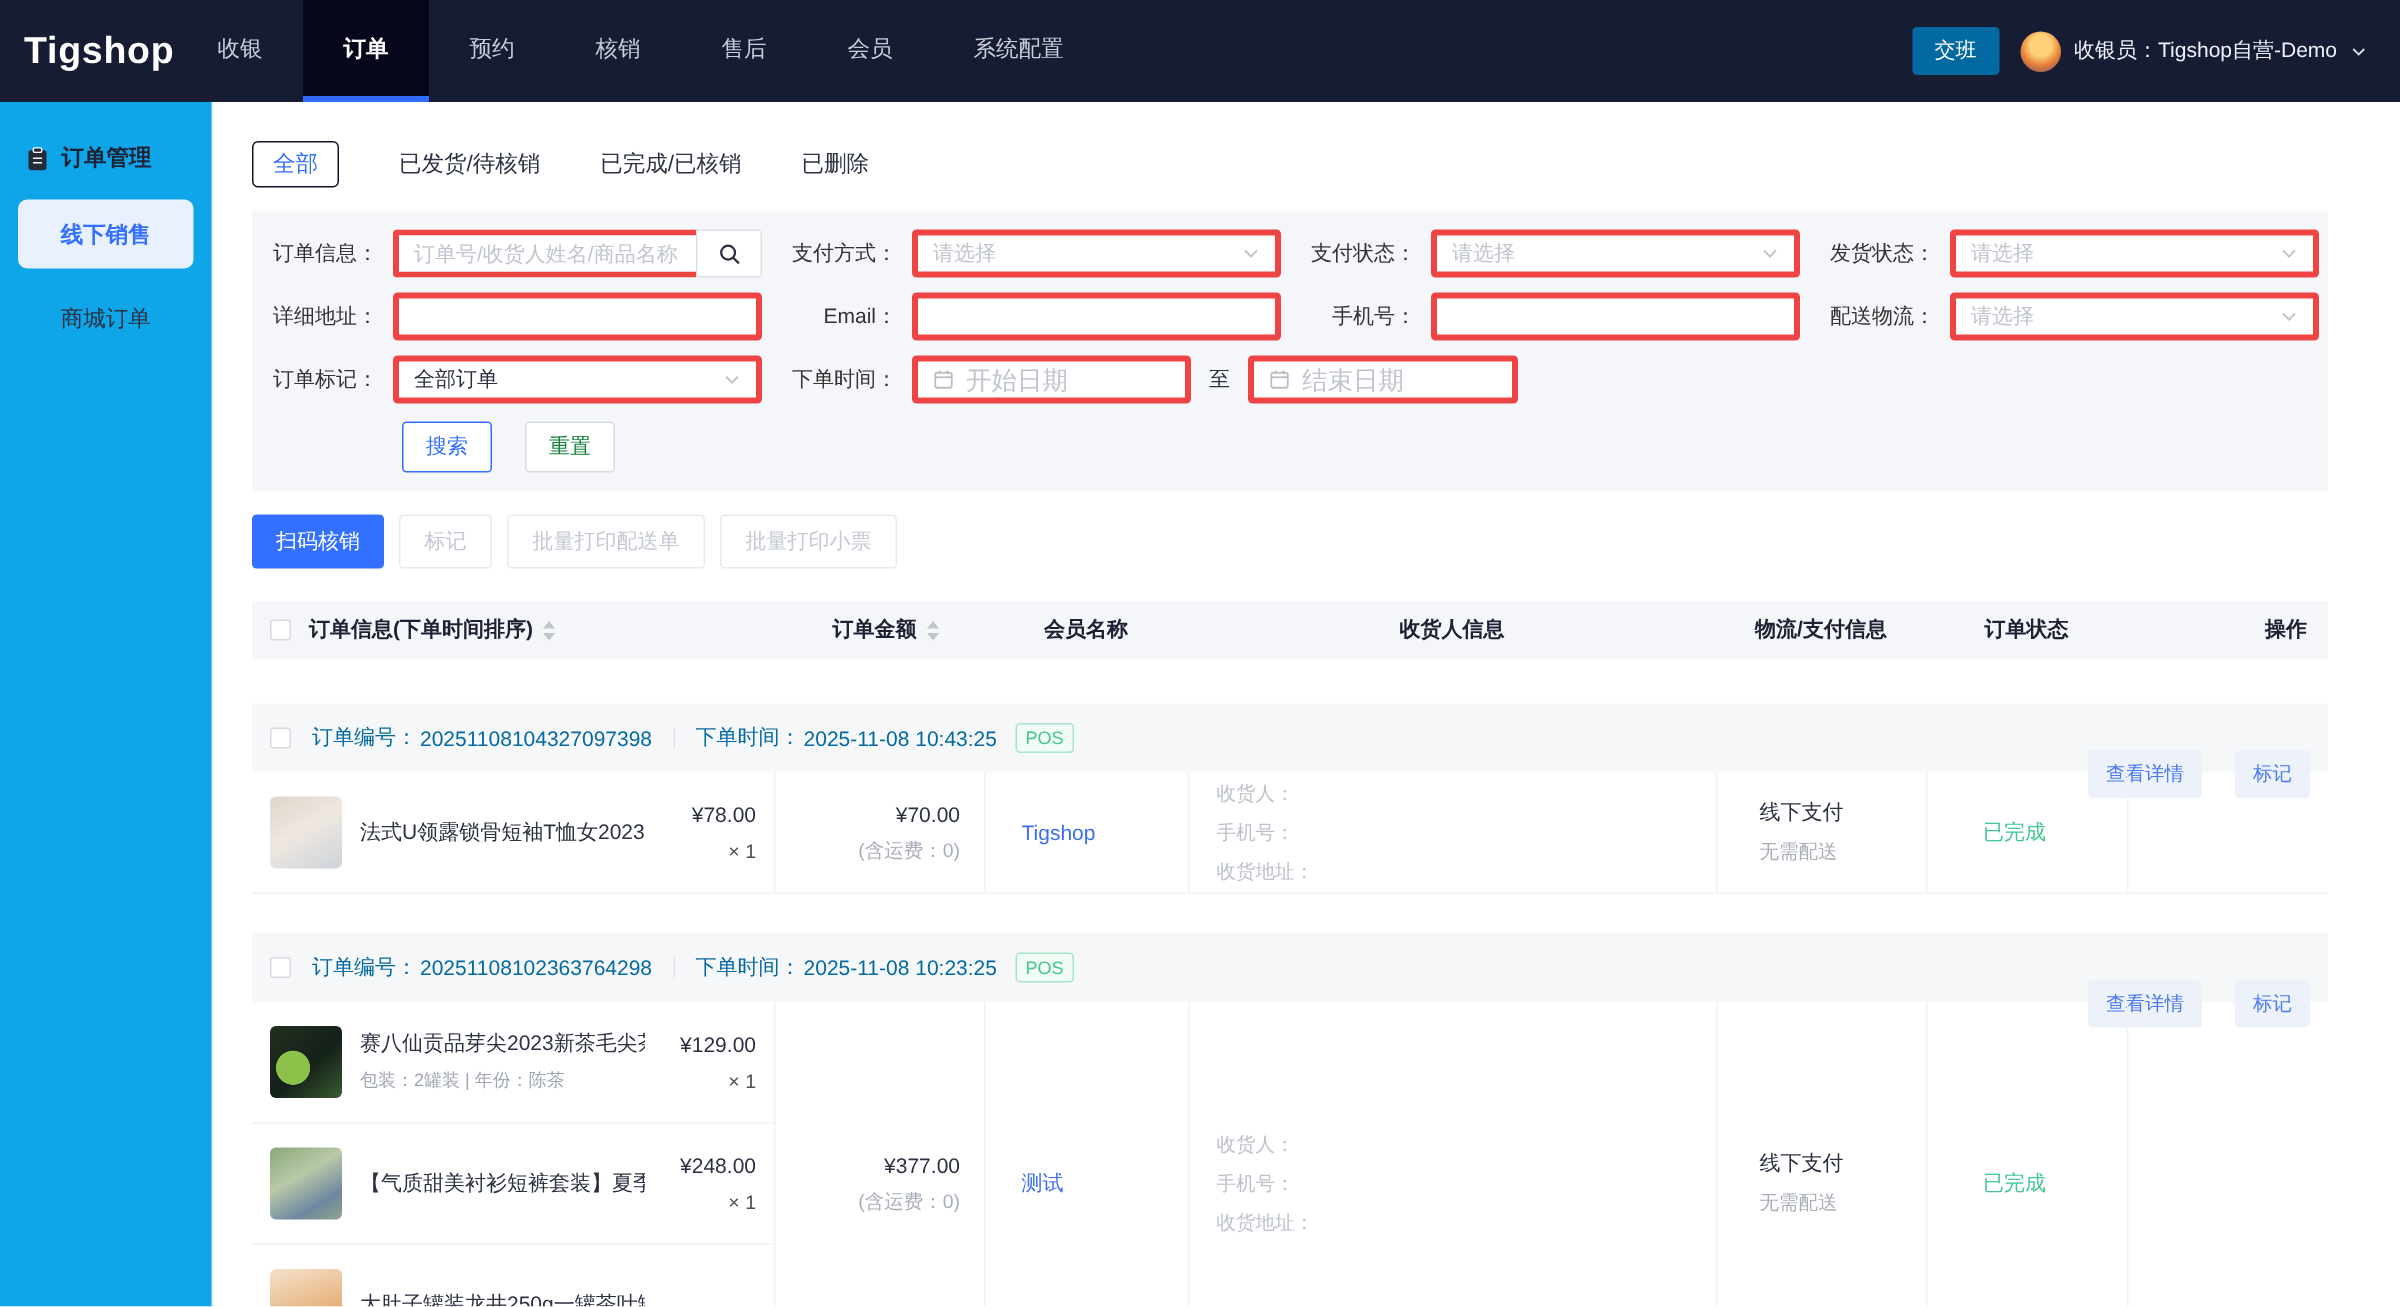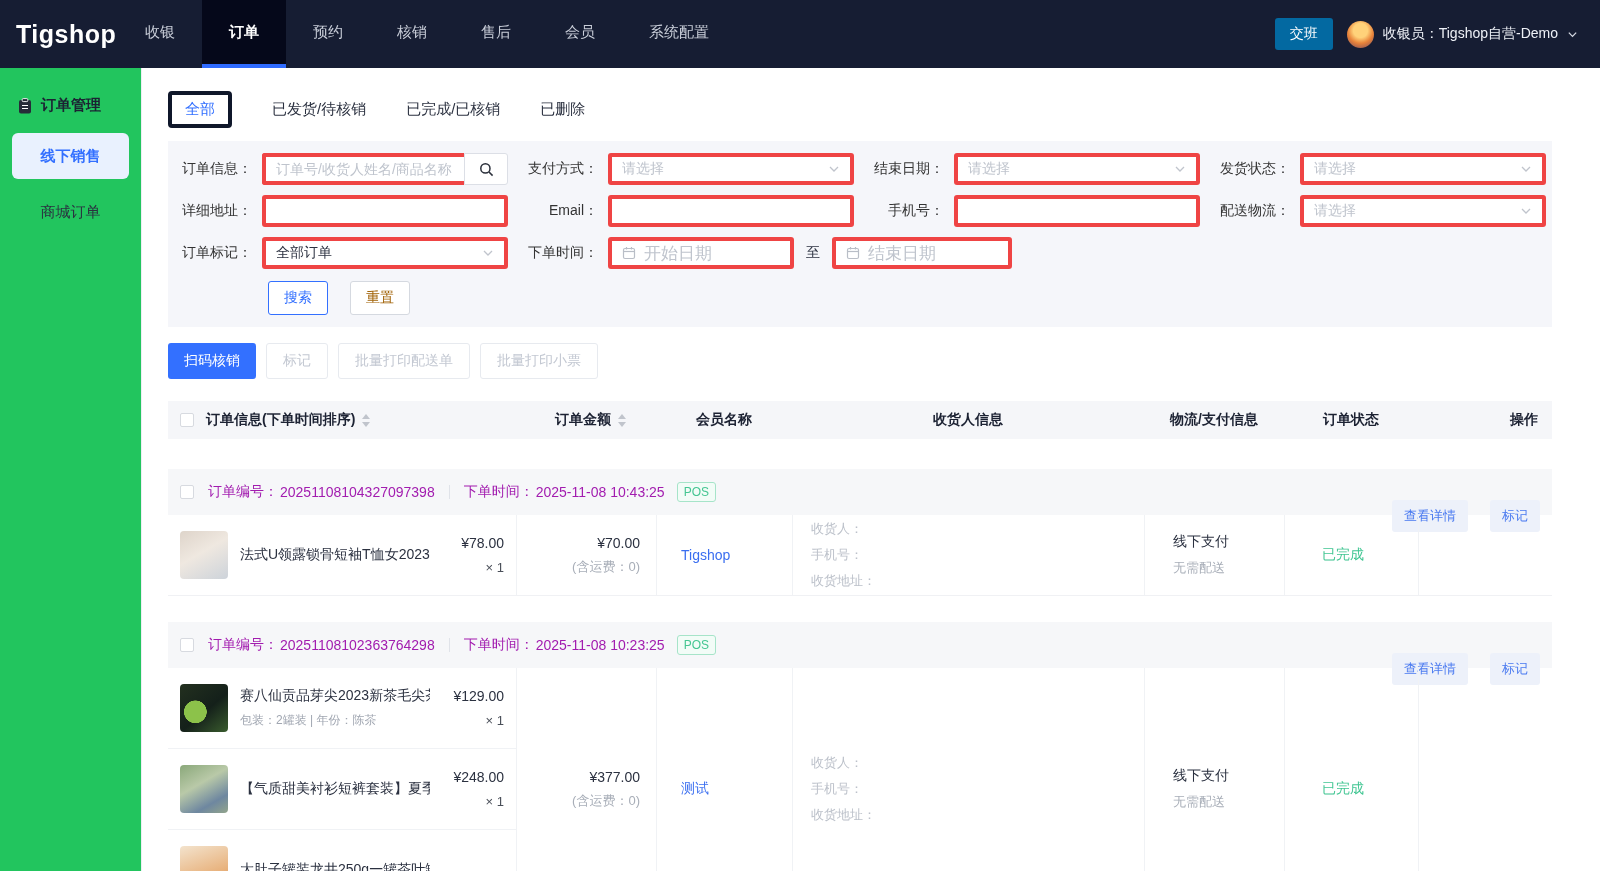--- a/index.html
+++ b/index.html
@@ -17,33 +17,33 @@
   .nav-right { margin-left:auto; display:flex; align-items:center; gap:14px; padding-right:22px; }
   .shift-btn { background:#0369a1; color:#fff; border:none; padding:7px 15px; border-radius:3px;
     font-size:14px; cursor:pointer; }
   .user-menu { display:flex; align-items:center; gap:9px; cursor:pointer; }
   .avatar { width:27px; height:27px; border-radius:50%;
     background: radial-gradient(circle at 50% 35%, #ffd27a 0 32%, #e8833a 58%, #6e4560 100%); }
   .cashier { font-size:14px; color:#eef1f7; }
 
   
   .layout { display:flex; height:803px; }
-  .sidebar { width:142px; background:#22c55e; border-right:1px solid #ecrefs; border-right:1px solid #eceef3; flex-shrink:0; }
+  .sidebar { width:142px; background:#0ea5e9; border-right:1px solid #ecrefs; border-right:1px solid #eceef3; flex-shrink:0; }
   .sidebar-title { display:flex; align-items:center; gap:9px; padding:28px 0 18px 18px;
     font-size:15px; font-weight:bold; color:#1c2233; }
   .side-item { margin:0 12px 10px; height:46px; display:flex; align-items:center; justify-content:center;
     font-size:15px; color:#2b3140; border-radius:6px; cursor:pointer; }
   .side-item.active { background:#e9f1fe; color:#3370ff; font-weight:bold; }
 
   .main { flex:1; padding:27px 0 0 26px; overflow:hidden; height:803px; }
 
   
   .tabs { display:flex; align-items:center; gap:40px; margin-bottom:17px; height:29px; }
   .tab { font-size:15px; color:#2b3140; cursor:pointer; }
-  .tab.active { color:#3370ff; border:4px solid #0f172a; border-radius:4px; padding:5px 13px; background:#fff; }
+  .tab.active { color:#3370ff; border:1px solid #0f172a; border-radius:4px; padding:5px 13px; background:#fff; }
 
   
   .filter-panel { width:1384px; background:#f5f6fa; padding:12px 0 12px 0; margin-bottom:16px; }
   .filter-row { display:flex; margin-top:10px; }
   .filter-row:first-child { margin-top:0;align-items:flex-end; }
   .filter-field { width:346px; display:flex; align-items:center; }
   .filter-field.wide { width:auto; }
   .f-label { width:94px; flex-shrink:0; text-align:right; padding-right:10px; font-size:14px; color:#333; }
   .control, .select, .date-input { height:32px; background:#fff; border:4px solid #ef4444; border-radius:3px; }
   input.control { width:246px; padding:0 10px; font-size:14px; color:#2b3140; outline:none;
@@ -58,21 +58,21 @@
   .select .ph { font-size:14px; color:#bfc4cd; }
   .select .val { font-size:14px; color:#2b3140; }
   .date-input { display:flex; align-items:center; gap:8px; padding:0 10px; cursor:pointer; }
   .date-input.start { width:186px; }
   .date-input.end { width:180px; }
   .date-input .ph { font-size:17px; color:#bfc4cd; }
   .date-sep { font-size:14px; color:#2b3140; margin:0 12px; }
   .filter-actions { display:flex; gap:22px; margin:12px 0 0 100px; }
   .btn-search { background:#fff; border:1px solid #3370ff; color:#3370ff; font-size:14px;
     padding:7px 15px; border-radius:3px; cursor:pointer; }
-  .btn-reset { background:#fff; border:1px solid #d5d9e0; color:#a16207; font-size:14px;
+  .btn-reset { background:#fff; border:1px solid #d5d9e0; color:#15803d; font-size:14px;
     padding:7px 15px; border-radius:3px; cursor:pointer; }
 
   
   .toolbar { display:flex; gap:10px; margin-bottom:22px; }
   .btn-primary { background:#3370ff; color:#fff; border:none; font-size:14px;
     padding:8px 16px; border-radius:3px; cursor:pointer; }
   .btn-plain { background:#fff; color:#c3c8d2; border:1px solid #e7eaef; font-size:14px;
     padding:8px 16px; border-radius:3px; cursor:default; }
 
   
@@ -91,21 +91,21 @@
   .th-product .checkbox { margin-right:12px; }
   .sort { display:inline-flex; flex-direction:column; gap:3px; margin-left:7px; cursor:pointer; }
   .sort i { width:0; height:0; border-left:4px solid transparent; border-right:4px solid transparent; }
   .sort .up { border-bottom:5px solid #c0c4cc; }
   .sort .down { border-top:5px solid #c0c4cc; }
 
   
   .order-group { width:1384px; margin-bottom:26px; }
   .group-head { height:46px; background:#f6f7f9; display:flex; align-items:center; padding:0 8px 0 12px; }
   .group-head .checkbox { margin-right:14px; }
-  .gh-label, .gh-value { font-size:14px; color:#a21caf; }
+  .gh-label, .gh-value { font-size:14px; color:#0369a1; }
   .gh-value { margin-left:2px; }
   .vdiv { width:1px; height:14px; background:#e0e3e9; margin:0 14px; }
   .pos-badge { margin-left:12px; font-size:12px; color:#45c692; border:1px solid #a6e4c9;
     background:#f2fcf7; border-radius:3px; padding:2px 6px; }
   .group-actions { margin-left:auto; display:flex; gap:22px; margin-right:4px;margin-top:48px; }
   .btn-ghost { background:#edf1fa; color:#4a7af0; border:none; font-size:13px;
     padding:7px 12px; border-radius:3px; cursor:pointer; }
 
   .group-body { display:flex; border-bottom:1px solid #f0f1f4; }
   .group-body > div + div { border-left:1px solid #f0f2f5; }
@@ -209,21 +209,21 @@
         <div class="filter-field">
           <label class="f-label">支付方式：</label>
           <div class="select">
             <span class="ph">请选择</span>
             <svg width="12" height="12" viewBox="0 0 12 12">
                 <path d="M2 4 L6 8 L10 4" fill="none" stroke="#c0c4cc" stroke-width="1.3"></path>
               </svg>
           </div>
         </div>
         <div class="filter-field">
-          <label class="f-label">结束日期：</label>
+          <label class="f-label">支付状态：</label>
           <div class="select">
             <span class="ph">请选择</span>
             <svg width="12" height="12" viewBox="0 0 12 12">
                 <path d="M2 4 L6 8 L10 4" fill="none" stroke="#c0c4cc" stroke-width="1.3"></path>
               </svg>
           </div>
         </div>
         <div class="filter-field">
           <label class="f-label">发货状态：</label>
           <div class="select">

